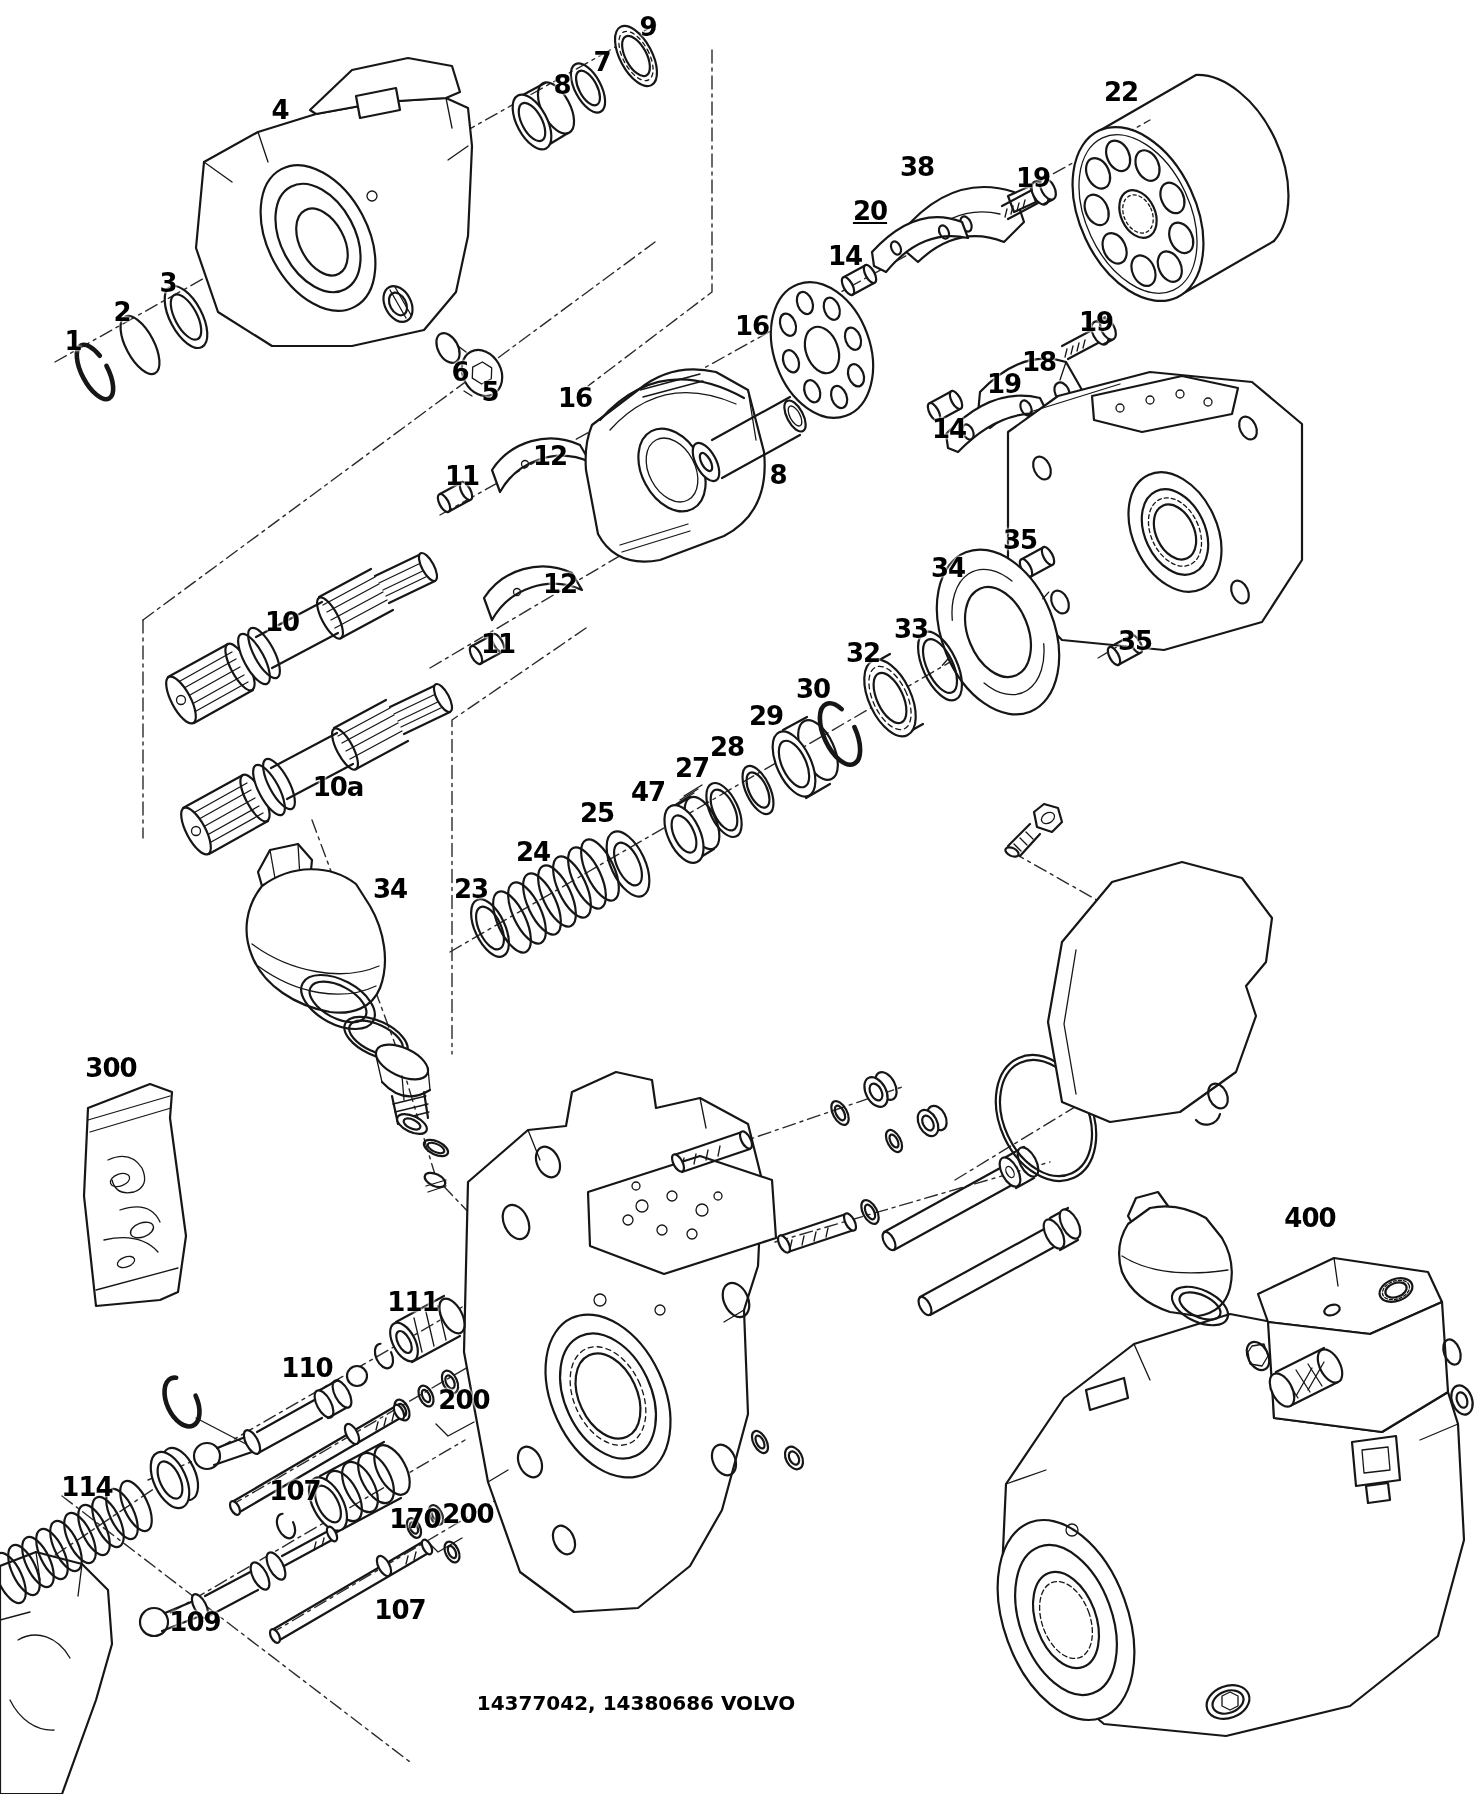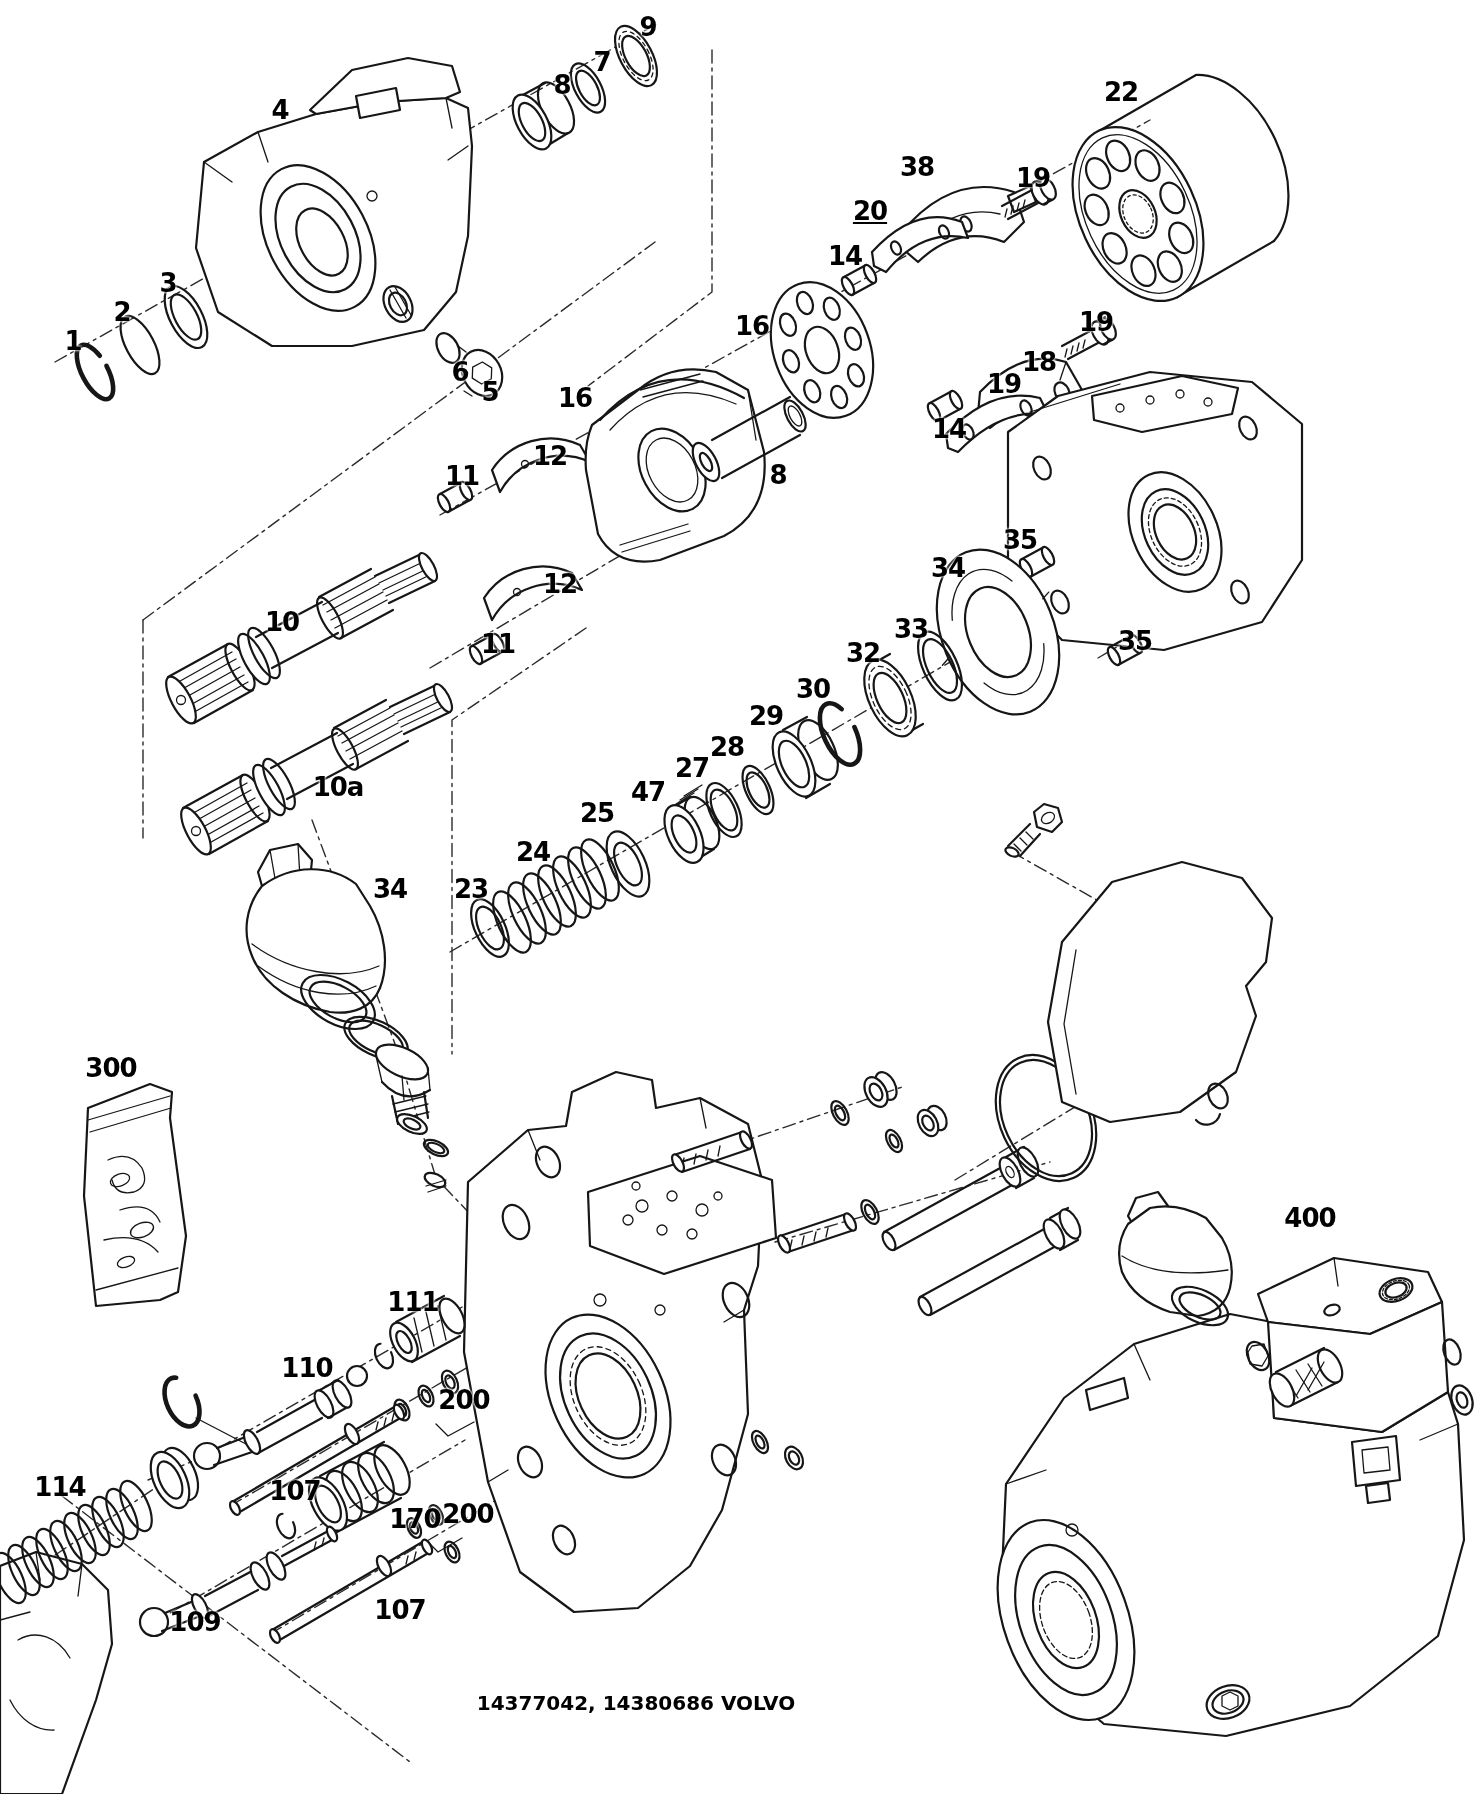--- a/index.html
+++ b/index.html
@@ -725,21 +725,21 @@
       <div class="plabel" style="left: 863px; top: 653px;">32</div>
       <div class="plabel" style="left: 911px; top: 629px;">33</div>
       <div class="plabel" style="left: 948px; top: 568px;">34</div>
       <div class="plabel" style="left: 1020px; top: 540px;">35</div>
       <div class="plabel" style="left: 1135px; top: 641px;">35</div>
       <div class="plabel" style="left: 390px; top: 889px;">34</div>
       <div class="plabel" style="left: 111px; top: 1068px;">300</div>
       <div class="plabel" style="left: 413px; top: 1302px;">111</div>
       <div class="plabel" style="left: 307px; top: 1368px;">110</div>
       <div class="plabel" style="left: 464px; top: 1400px;">200</div>
-      <div class="plabel" style="left: 60px; top: 1487px;">114</div>
+      <div class="plabel" style="left: 87px; top: 1487px;">114</div>
       <div class="plabel" style="left: 295px; top: 1491px;">107</div>
       <div class="plabel" style="left: 415px; top: 1519px;">170</div>
       <div class="plabel" style="left: 468px; top: 1514px;">200</div>
       <div class="plabel" style="left: 195px; top: 1622px;">109</div>
       <div class="plabel" style="left: 400px; top: 1610px;">107</div>
       <div class="plabel" style="left: 1310px; top: 1218px;">400</div>
     </div>
 <div class="footer" style="left: 636px; top: 1703px;">14377042, 14380686 VOLVO</div>
 </div>
 

